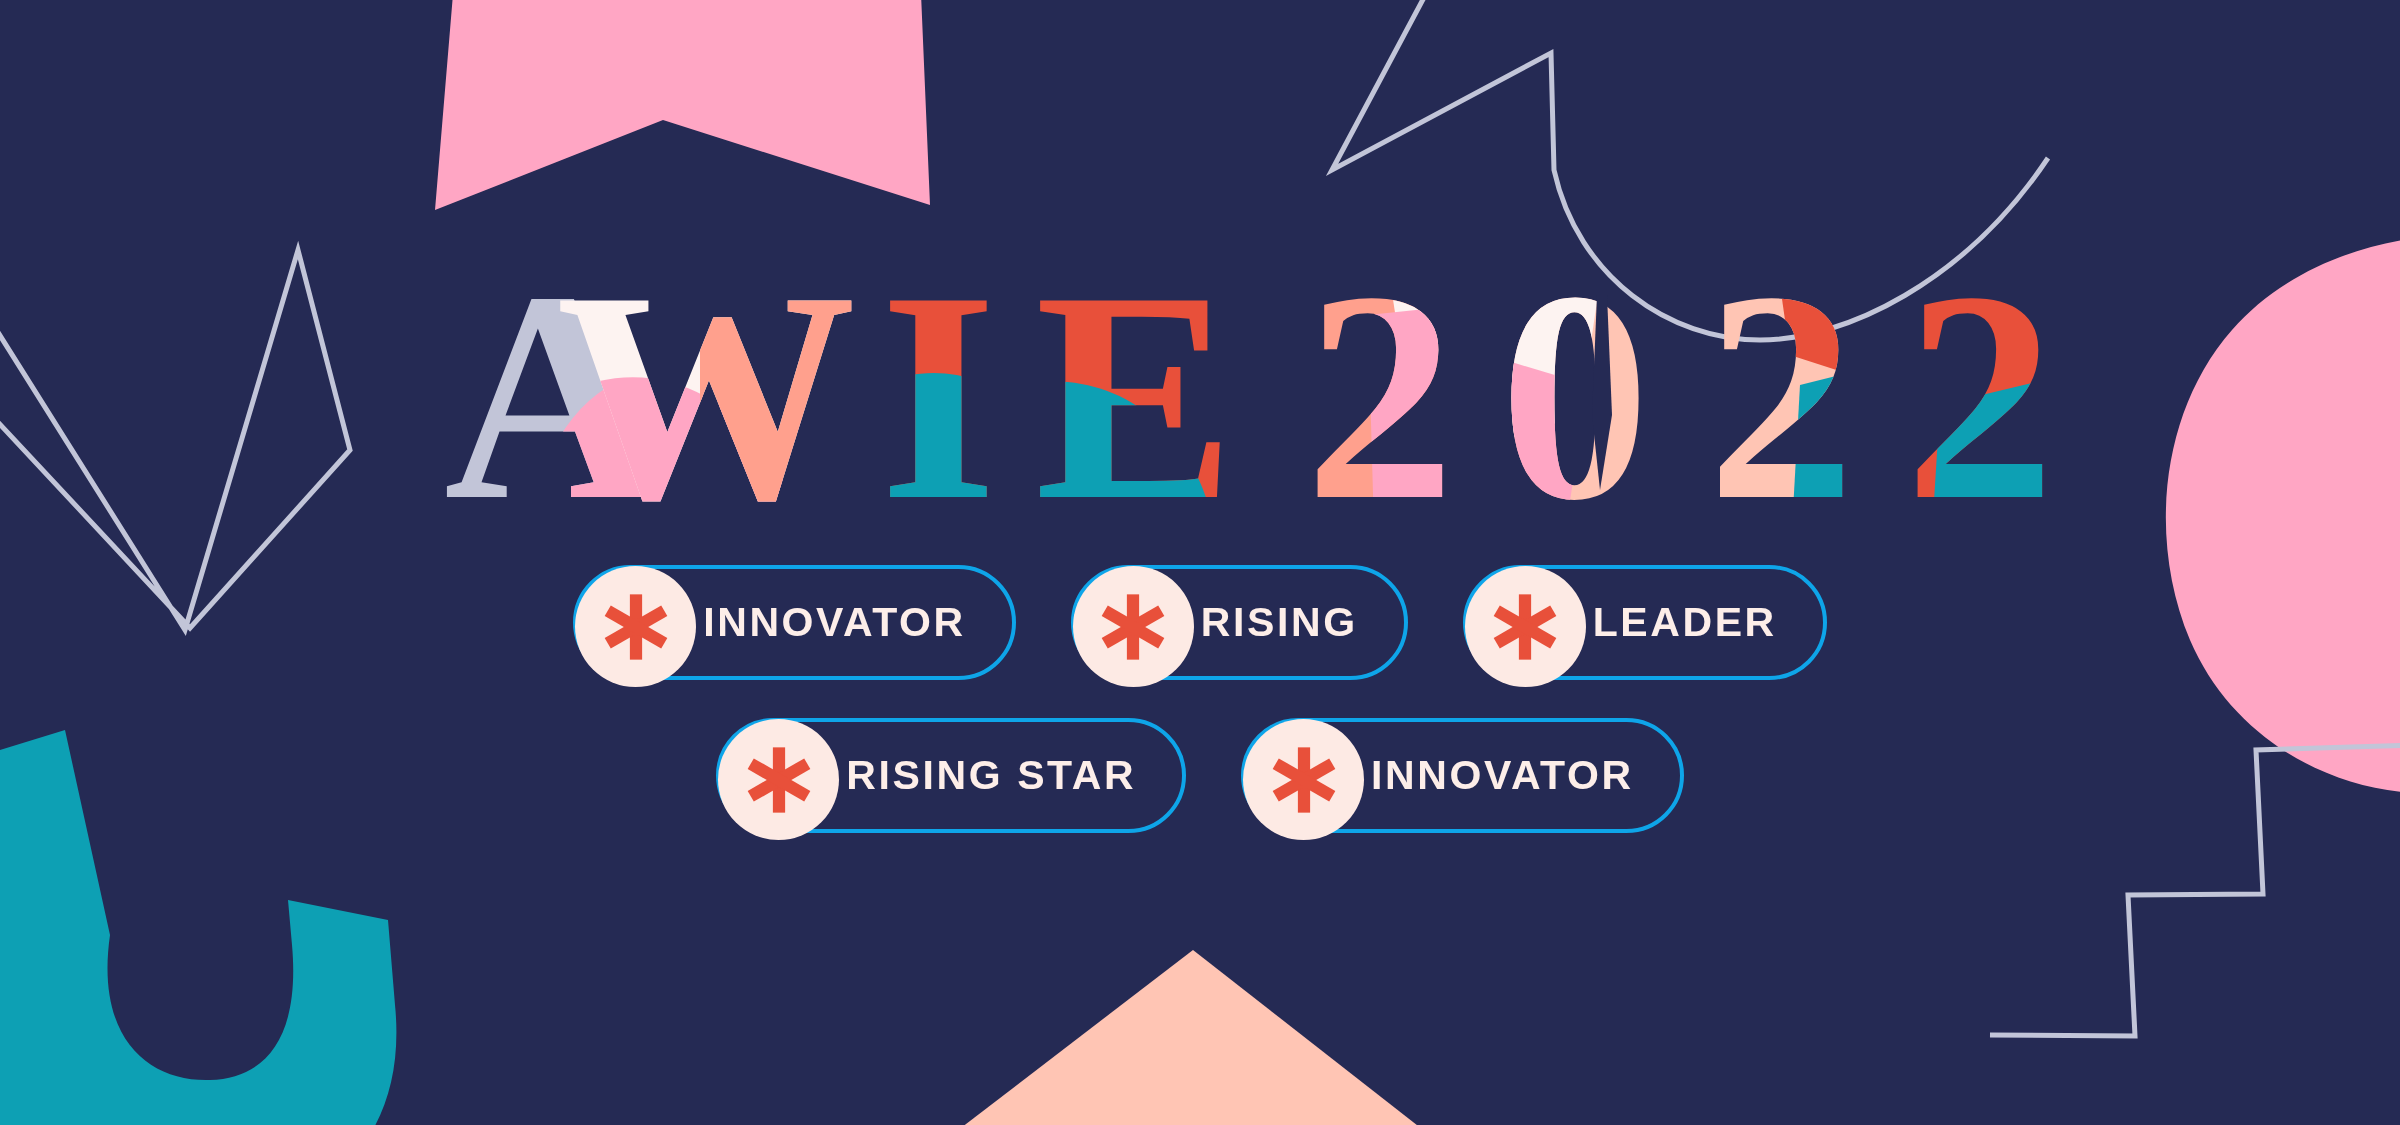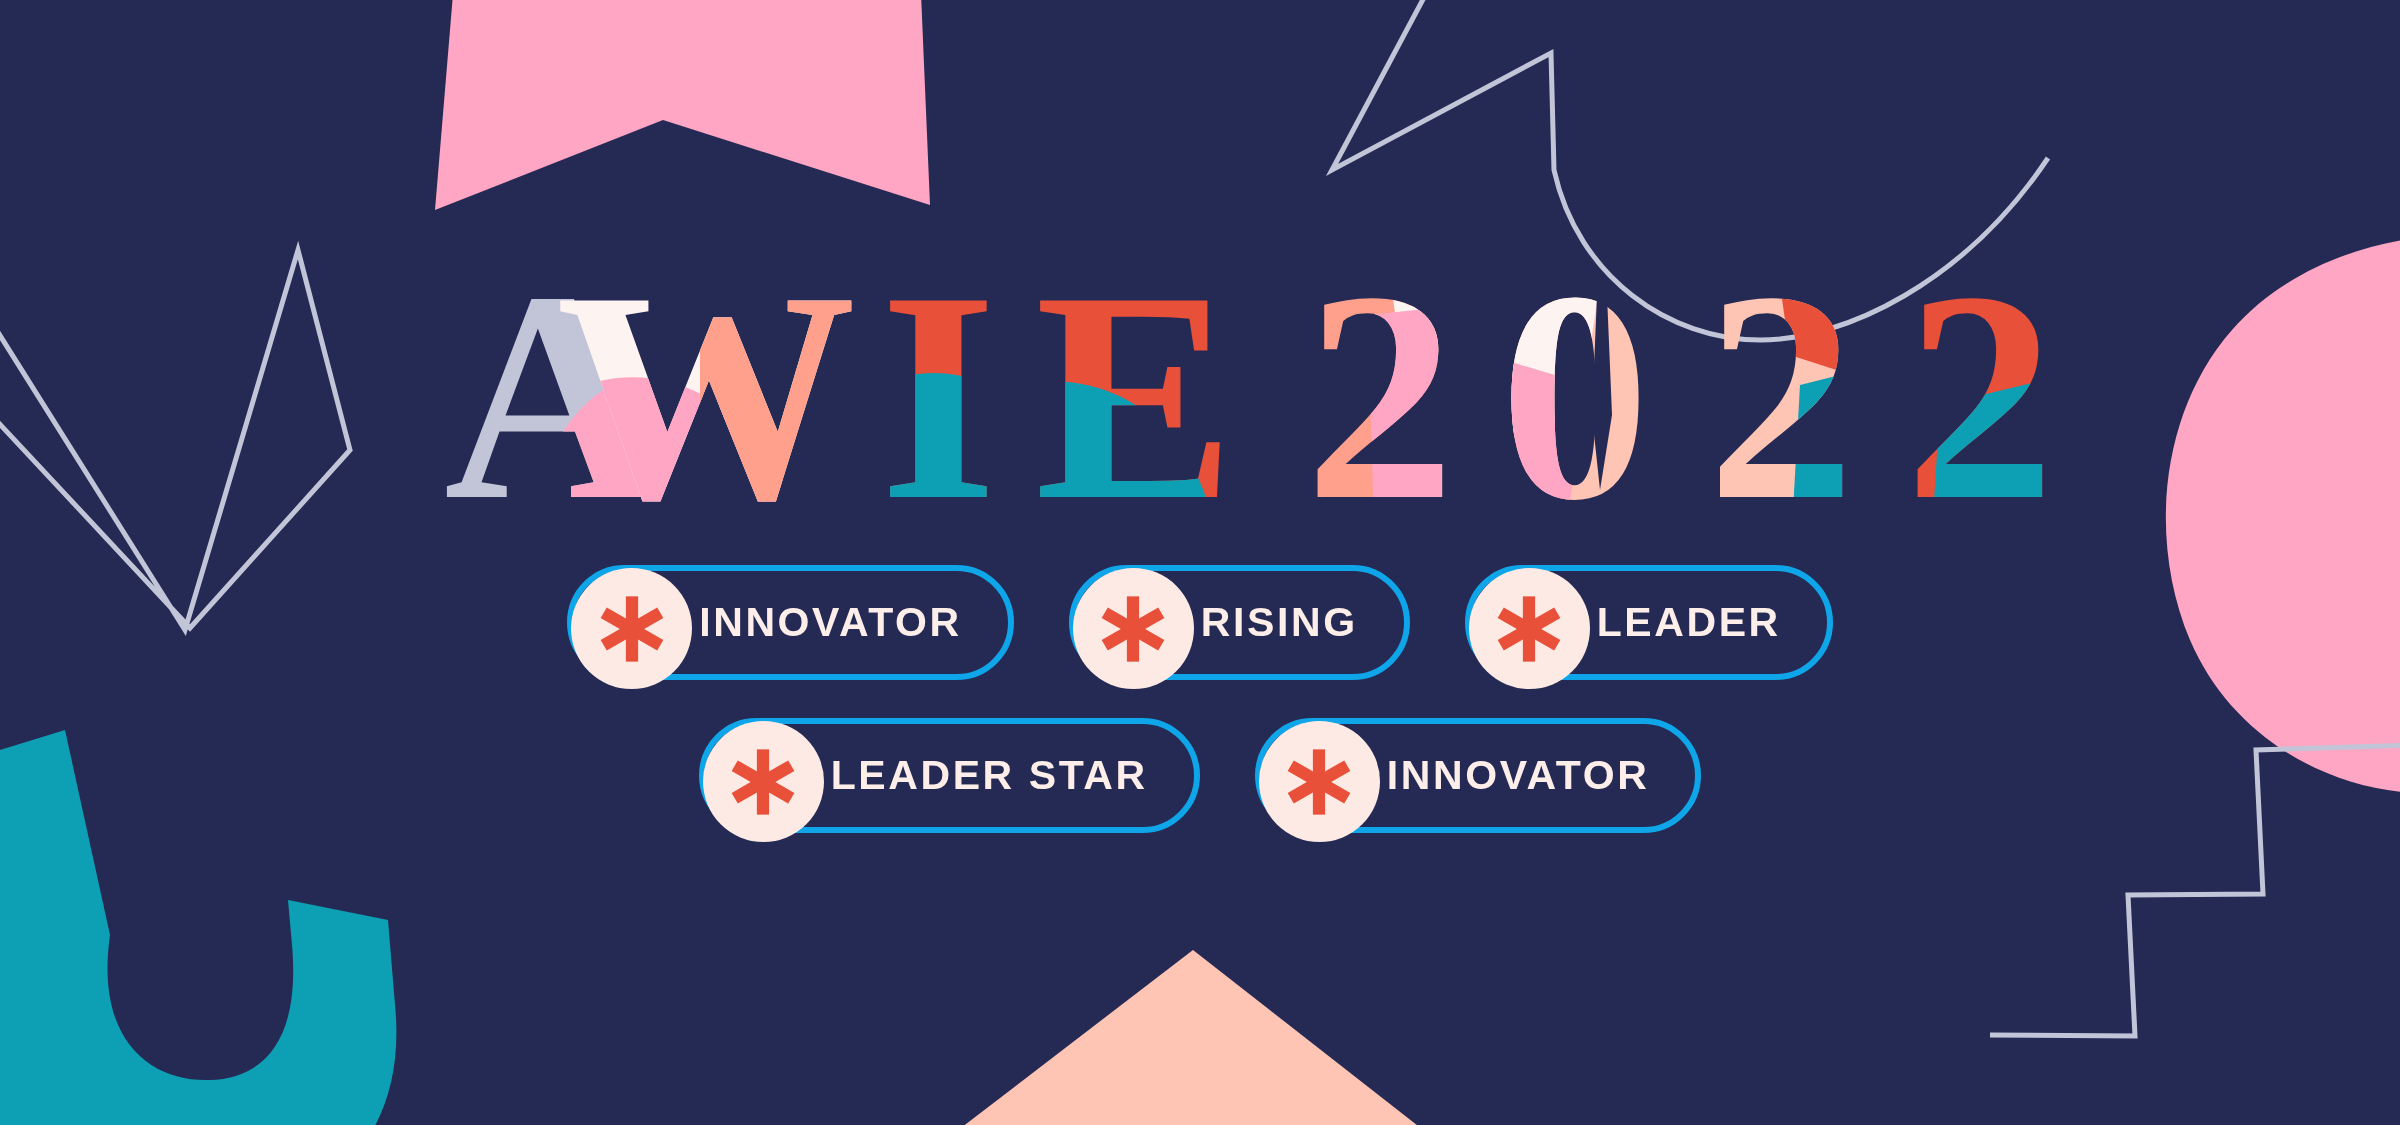--- a/index.html
+++ b/index.html
@@ -48,21 +48,21 @@
     gap: 55px;
   }
   .pill-row.row-2 {
     margin-top: 38px;
   }
   .pill {
     position: relative;
     height: 115px;
     display: flex;
     align-items: center;
-    border: 6px solid #0ea5e9;
+    border: 4px solid #0ea5e9;
     border-radius: 60px;
     padding: 0 46px 0 126px;
     box-sizing: border-box;
     background: transparent;
   }
   .pill-badge {
     position: absolute;
     left: -2px;
     top: -3px;
     width: 121px;
@@ -301,21 +301,21 @@
       <div class="pill">
         <span class="pill-badge">
           <svg class="asterisk-icon" viewBox="0 0 100 100">
             <g fill="#e8503a">
               <rect x="41" y="2" width="18" height="96"></rect>
               <rect x="41" y="2" width="18" height="96" transform="rotate(60 50 50)"></rect>
               <rect x="41" y="2" width="18" height="96" transform="rotate(120 50 50)"></rect>
             </g>
           </svg>
         </span>
-        <span class="pill-label">LEADER STAR</span>
+        <span class="pill-label">RISING STAR</span>
       </div>
 
       <div class="pill">
         <span class="pill-badge">
           <svg class="asterisk-icon" viewBox="0 0 100 100">
             <g fill="#e8503a">
               <rect x="41" y="2" width="18" height="96"></rect>
               <rect x="41" y="2" width="18" height="96" transform="rotate(60 50 50)"></rect>
               <rect x="41" y="2" width="18" height="96" transform="rotate(120 50 50)"></rect>
             </g>

